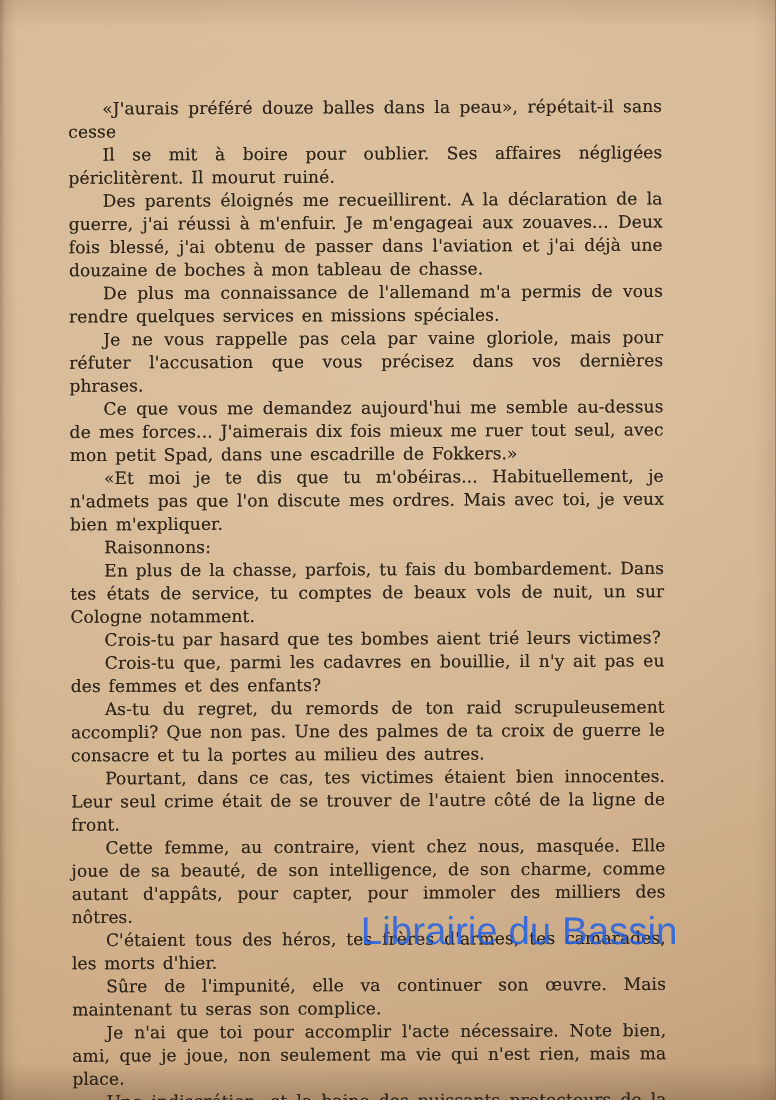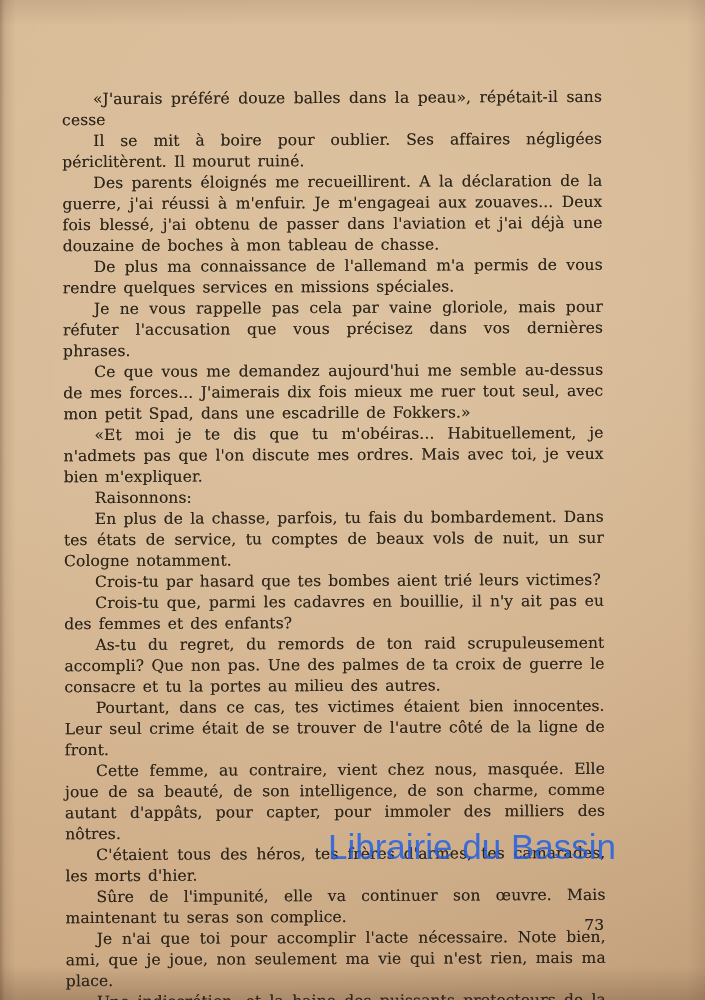--- a/index.html
+++ b/index.html
@@ -86,17 +86,16 @@
       <p class="para">Crois-tu que, parmi les cadavres en bouillie, il n'y ait pas eu des femmes et des enfants?</p>
       <p class="para">As-tu du regret, du remords de ton raid scrupuleusement accompli? Que non pas. Une des palmes de ta croix de guerre le consacre et tu la portes au milieu des autres.</p>
       <p class="para">Pourtant, dans ce cas, tes victimes étaient bien innocentes. Leur seul crime était de se trouver de l'autre côté de la ligne de front.</p>
       <p class="para">Cette femme, au contraire, vient chez nous, masquée. Elle joue de sa beauté, de son intelligence, de son charme, comme autant d'appâts, pour capter, pour immoler des milliers des nôtres.</p>
       <p class="para">C'étaient tous des héros, tes frères d'armes, tes camarades, les morts d'hier.</p>
       <p class="para">Sûre de l'impunité, elle va continuer son œuvre. Mais maintenant tu seras son complice.</p>
       <p class="para">Je n'ai que toi pour accomplir l'acte nécessaire. Note bien, ami, que je joue, non seulement ma vie qui n'est rien, mais ma place.</p>
       <p class="para">Une indiscrétion, et la haine des puissants protecteurs de la tueuse me balaie de mon poste...</p>
     </div>
 
-  <div class="page-number">73</div>
 
   <div class="watermark" style="color: rgb(32, 96, 228);">Librairie du Bassin</div>
 
 </div>
 
 </body></html>

